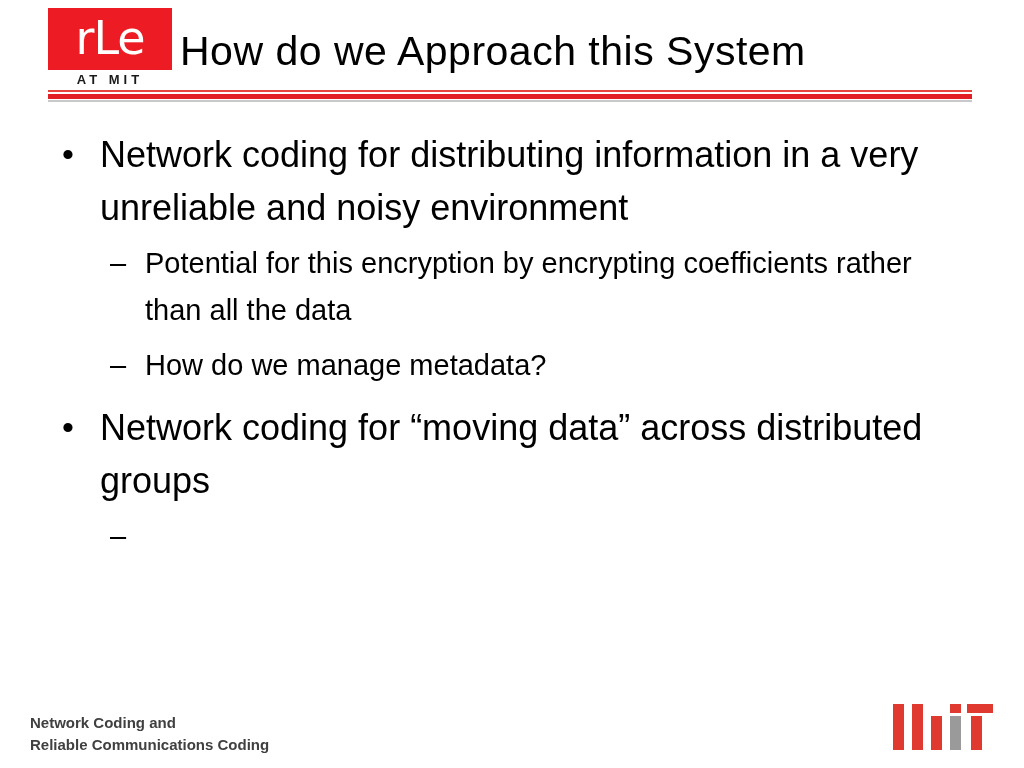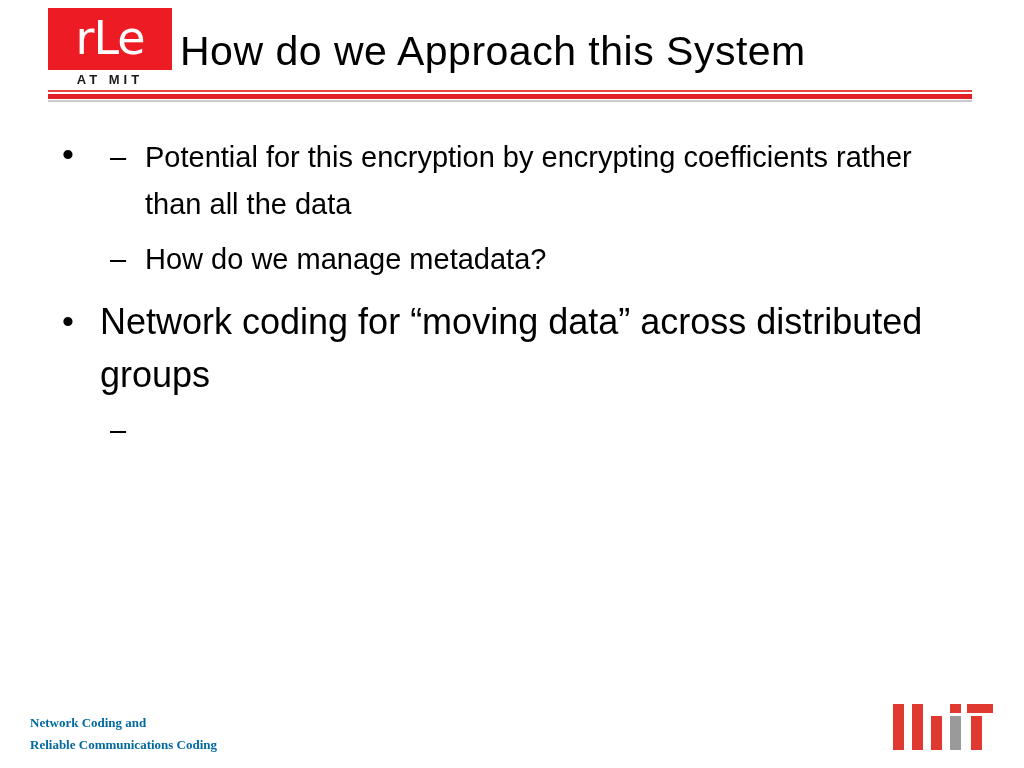--- a/index.html
+++ b/index.html
@@ -157,23 +157,23 @@
     position: absolute;
     left: 0;
     top: 700px;
     width: 1024px;
     height: 68px;
   }
   #footer-credit {
     position: absolute;
     left: 30px;
     top: 12px;
-    color: #0369a1;
-    font-family: Liberation Serif, serif;
-    font-size: 13px;
+    color: #404040;
+    font-family: Liberation Sans, sans-serif;
+    font-size: 15px;
     font-weight: bold;
     line-height: 22px;
   }
 
   
   #mit-logo {
     position: absolute;
     left: 893px;
     top: 704px;
     width: 100px;
@@ -215,20 +215,21 @@
     <div class="rule" id="rule-4"></div>
     <div class="rule" id="rule-5"></div>
   </div>
 
 </div>
 
 <div id="slide-body">
 
   <div class="bullet-l1 gap-after-l1">
     <span class="marker">•</span>
+    <span>Network coding for distributing information in a very unreliable and noisy environment</span>
   </div>
 
   <div class="bullet-l2 gap-after-l2">
     <span class="marker">–</span>
     <span>Potential for this encryption by encrypting coefficients rather than all the data</span>
   </div>
 
   <div class="bullet-l2">
     <span class="marker">–</span>
     <span>How do we manage metadata?</span>

